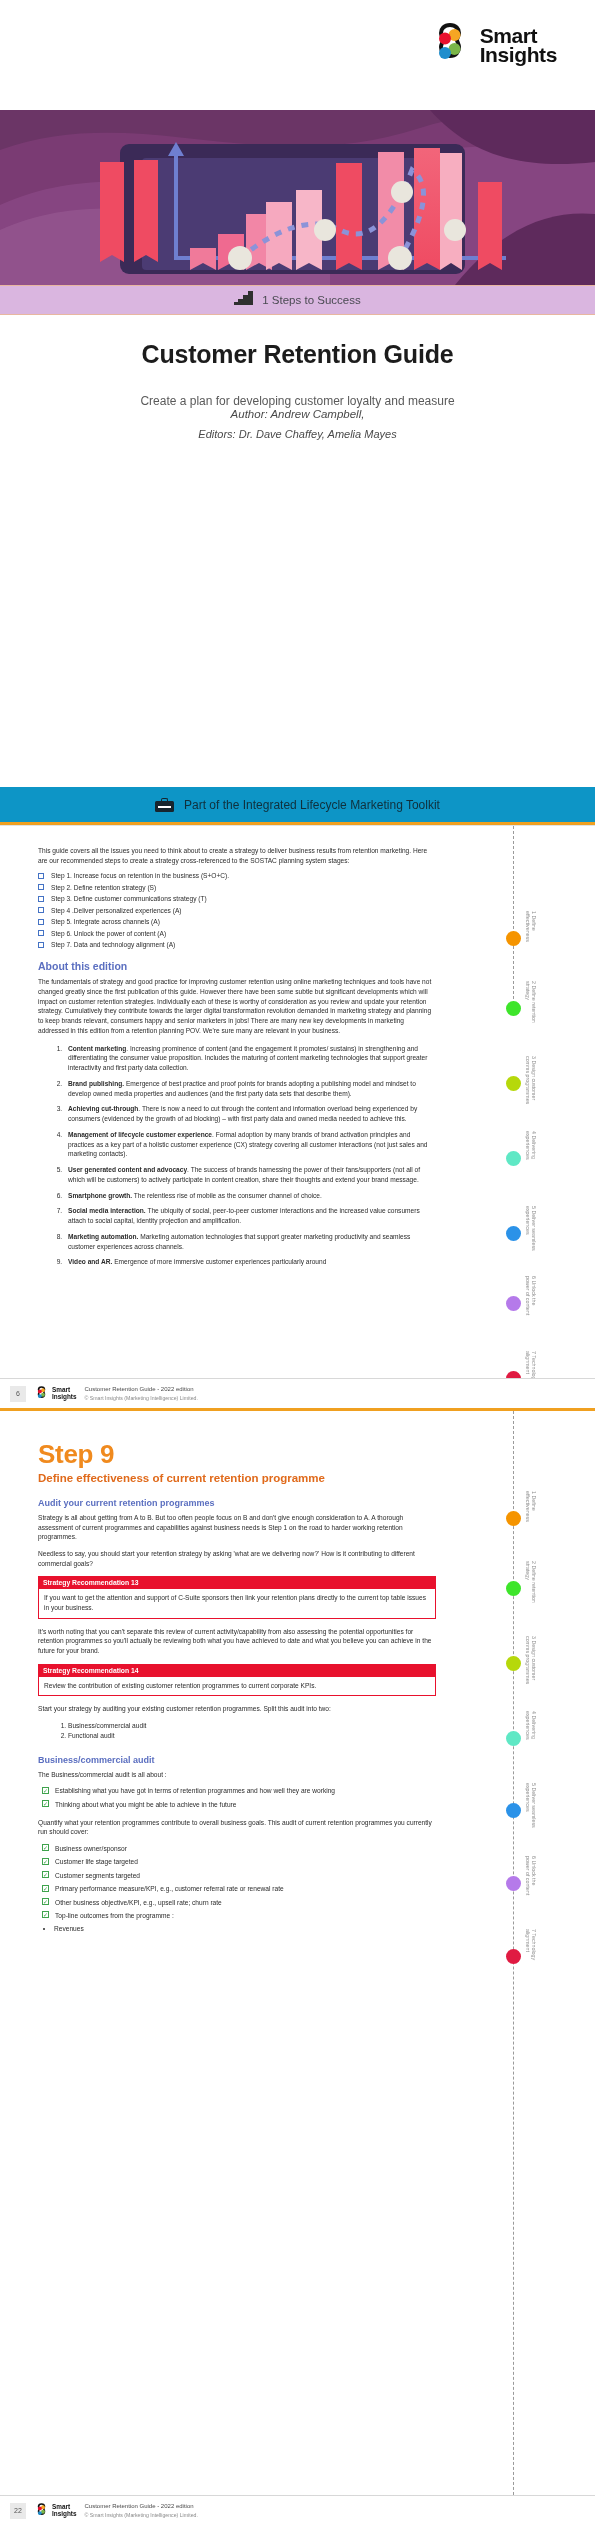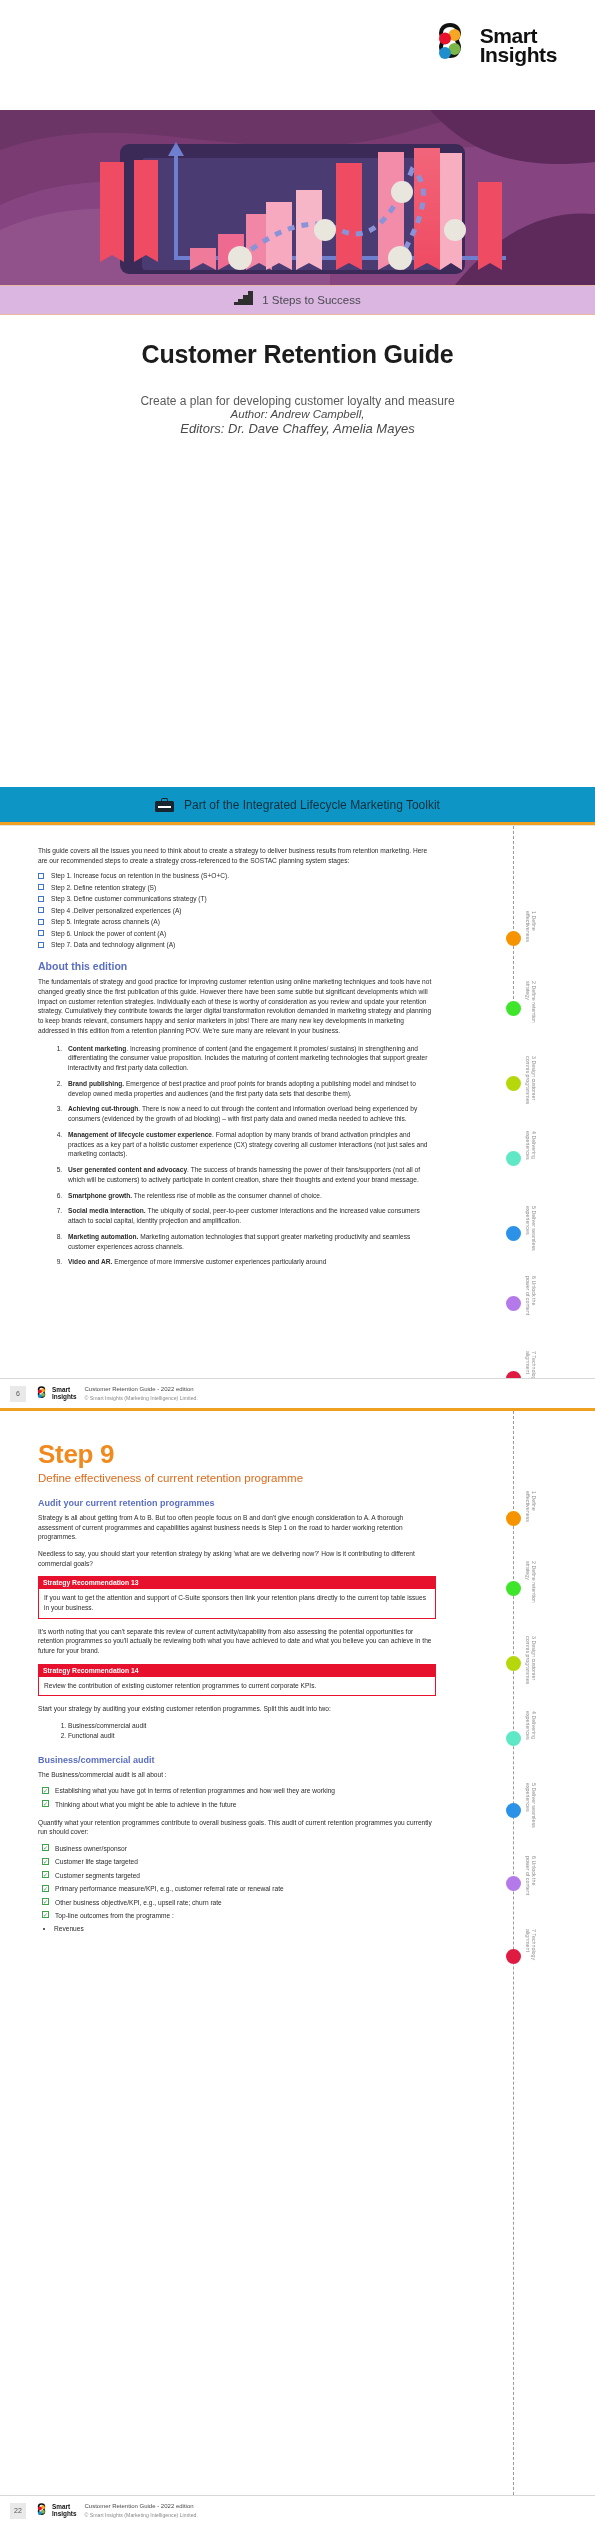--- a/index.html
+++ b/index.html
@@ -23,21 +23,21 @@
   .hero-strip { position: relative; width: 595px; height: 30px; background: #dab6e0; border-top: 1px solid #e8b7a0; border-bottom: 1px solid #e8b7a0;
     display: flex; align-items: center; justify-content: center; gap: 9px; }
   .hero-strip .steps-label { font-size: 11.5px; color: #4a4a52; }
   .stairs { display: inline-block; }
 
   .cover-body { padding: 0 60px; text-align: center; }
   .cover-title { font-size: 25px; font-weight: bold; color: #1c1c1c; margin-top: 25px; letter-spacing: -0.2px; }
   .cover-sub { font-size: 12px; color: #5a5a5a; margin-top: 25px; }
   .cover-edition { font-size: 12px; color: #4a4a4a; margin-top: 5px; }
   .cover-author { font-size: 11.5px; font-style: italic; color: #4a4a4a; }
-  .cover-editors { font-size: 13px; font-style: italic; color: #4a4a4a; margin-top: 1px; }
+  .cover-editors { font-size: 11px; font-style: italic; color: #4a4a4a; margin-top: 8px; }
 
   .toolkit-bar { position: absolute; left: 0; right: 0; top: 787px; height: 38px; background: #0d95c6;
     border-bottom: 3px solid #f0a020; display: flex; align-items: center; justify-content: center; gap: 10px; }
   .toolkit-bar .tk-label { font-size: 12px; color: #10303c; }
   .briefcase { width: 19px; height: 14px; position: relative; }
   .briefcase .body { position: absolute; left: 0; bottom: 0; width: 19px; height: 11px; background: #17252e; border-radius: 1.5px; }
   .briefcase .handle { position: absolute; left: 6px; top: 0; width: 7px; height: 4px; border: 1.6px solid #17252e; border-bottom: none; border-radius: 2px 2px 0 0; }
   .briefcase .latch { position: absolute; left: 3px; top: 8px; width: 13px; height: 2px; background: #fff; }
 
   
@@ -68,21 +68,21 @@
   .pg-num { width: 16px; height: 16px; background: #e9e9e9; color: #555; font-size: 7px; display: flex; align-items: center; justify-content: center; }
   .foot-logo { display: flex; align-items: center; gap: 3px; }
   .foot-logo .fm { width: 15px; height: 15px; position: relative; }
   .foot-logo .fw { font-size: 6.4px; font-weight: bold; line-height: 1; color: #111; }
   .foot-logo .fw span { display: block; }
   .foot-text { font-size: 6px; color: #4a4a4a; line-height: 1.35; }
   .foot-text .c2 { color: #8a8a8a; font-size: 5.2px; }
 
   
   .step-head { font-size: 26px; font-weight: bold; color: #f08a1e; margin-top: 28px; letter-spacing: -0.3px; }
-  .step-sub { font-size: 11.5px; font-weight: normal; color: #e06a1b; margin-top: 2px; }
+  .step-sub { font-size: 11.5px; font-weight: bold; color: #e06a1b; margin-top: 2px; }
   h3.sub2 { font-size: 9px; color: #5b6fc0; font-weight: bold; margin: 14px 0 5px; }
   .rec-band { background: #e8112d; color: #fff; font-size: 6.8px; font-weight: bold; padding: 3px 5px; margin: 8px 0 0; }
   .rec-body { border: 1px solid #e8112d; border-top: none; font-size: 6.6px; line-height: 1.45; color: #2b2b2b; padding: 4px 5px 5px; margin-bottom: 8px; }
   ol.alpha { margin: 5px 0 7px 30px; }
   ol.alpha li { font-size: 6.6px; line-height: 1.5; color: #2b2b2b; }
   ul.checks { list-style: none; margin: 5px 0 0 4px; }
   ul.checks li { display: flex; align-items: flex-start; gap: 6px; font-size: 6.6px; line-height: 1.5; color: #2b2b2b; margin-bottom: 3.5px; }
   .tick { flex: none; width: 7px; height: 7px; border: 1px solid #3fa34d; color: #3fa34d; font-size: 6px; line-height: 6px; text-align: center; margin-top: 0.5px; }
   ul.sublist { list-style: disc; margin: 3px 0 0 16px; }
   ul.sublist li { font-size: 6.6px; color: #2b2b2b; line-height: 1.5; }

